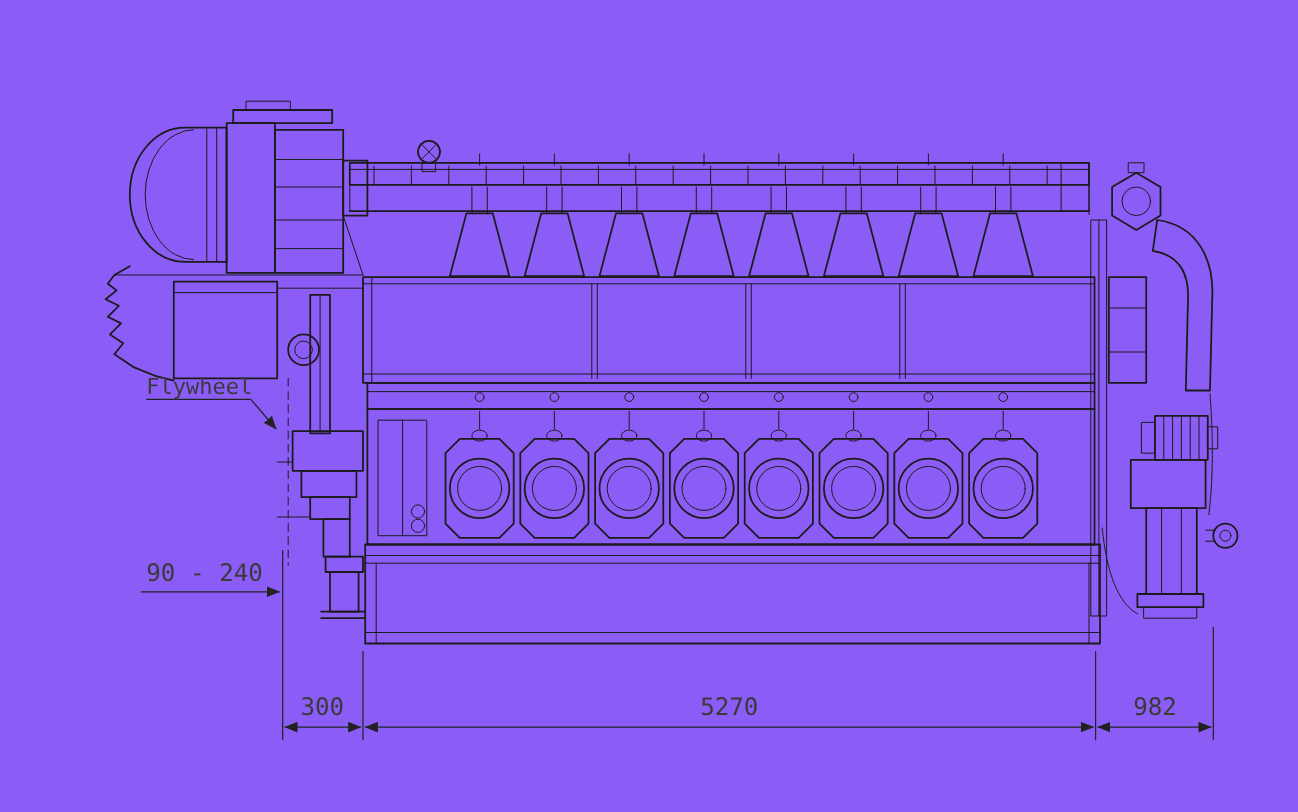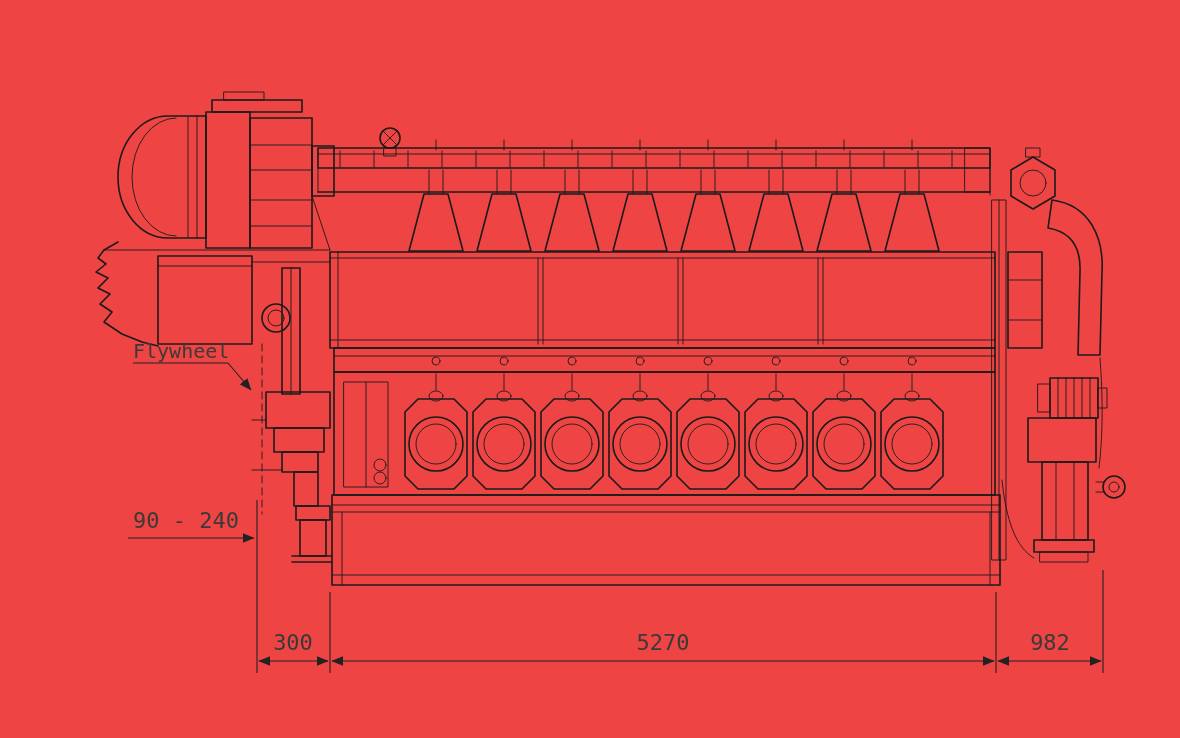--- a/index.html
+++ b/index.html
@@ -1,17 +1,17 @@
 <!DOCTYPE html>
 <html><head>
 <meta charset="utf-8">
 <title>Drawing</title>
 <style>
   html,body{margin:0;padding:0;background:#ffffff;}
-  .stage{position:relative;width:1180px;height:738px;background:#ef4444;overflow:hidden;}
+  .stage{position:relative;width:1180px;height:738px;background:#8b5cf6;overflow:hidden;}
   svg{display:block}
   .ol{fill:none;stroke:#1b1b1b;stroke-width:1.6;stroke-linejoin:round;stroke-linecap:round;}
   .tn{fill:none;stroke:#1b1b1b;stroke-width:0.9;stroke-linejoin:round;stroke-linecap:round;}
   .dm{fill:none;stroke:#222;stroke-width:1.1;}
   .dash{stroke-dasharray:7 5;}
   .dimtext{font-family:"DejaVu Sans Mono","Liberation Mono",monospace;font-size:22px;fill:#3a3a3a;}
   .lbltext{font-family:"DejaVu Sans Mono","Liberation Mono",monospace;font-size:20px;fill:#3a3a3a;}
 </style>
 </head>
 <body>

